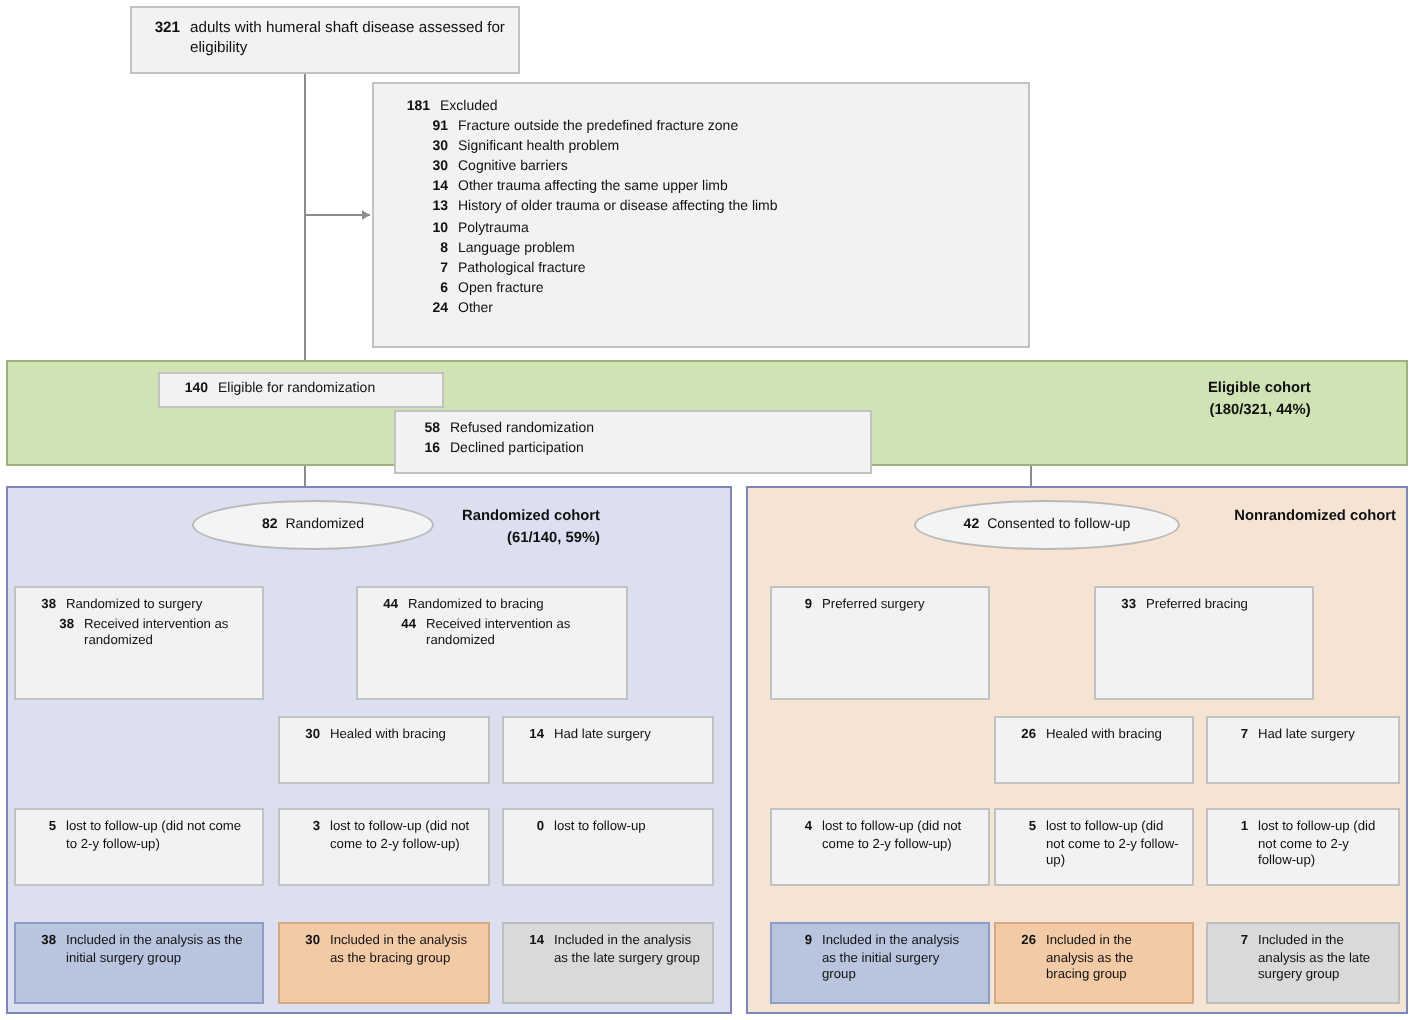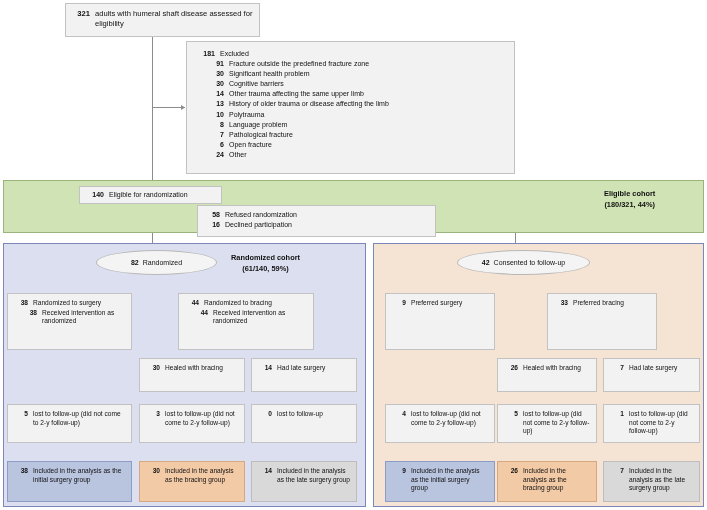--- a/index.html
+++ b/index.html
@@ -84,21 +84,21 @@
   .oval .row{margin-bottom:0;}
   .oval .num{width:auto;margin-right:4px;}
 
   
   .caption{
     position:absolute;
     font-size:7.4px;
     font-weight:bold;
     color:#111;
     line-height:1.45;
-    text-align:center;
+    text-align:right;
     white-space:nowrap;
   }
   .caption.right{text-align:right;}
   svg.lines{position:absolute;left:0;top:0;width:707px;height:510px;pointer-events:none;}
 </style>
 </head>
 <body>
 
 <div id="stage">
 
@@ -344,20 +344,21 @@
   </div>
 
   <div class="oval" style="left:457px;top:250px;width:133px;height:25px;">
     <div class="row fs75">
       <span class="num">42</span>
       <span class="lbl">Consented to follow-up</span>
     </div>
   </div>
 
   <div class="caption right" style="left:500px;top:253px;width:198px;">
+    <div>Nonrandomized cohort</div>
   </div>
 
   <div class="box" style="left:385px;top:293px;width:110px;height:57px;">
     <div class="row fs7">
       <span class="num w14">9</span>
       <span class="lbl">Preferred surgery</span>
     </div>
   </div>
 
   <div class="box" style="left:547px;top:293px;width:110px;height:57px;">

